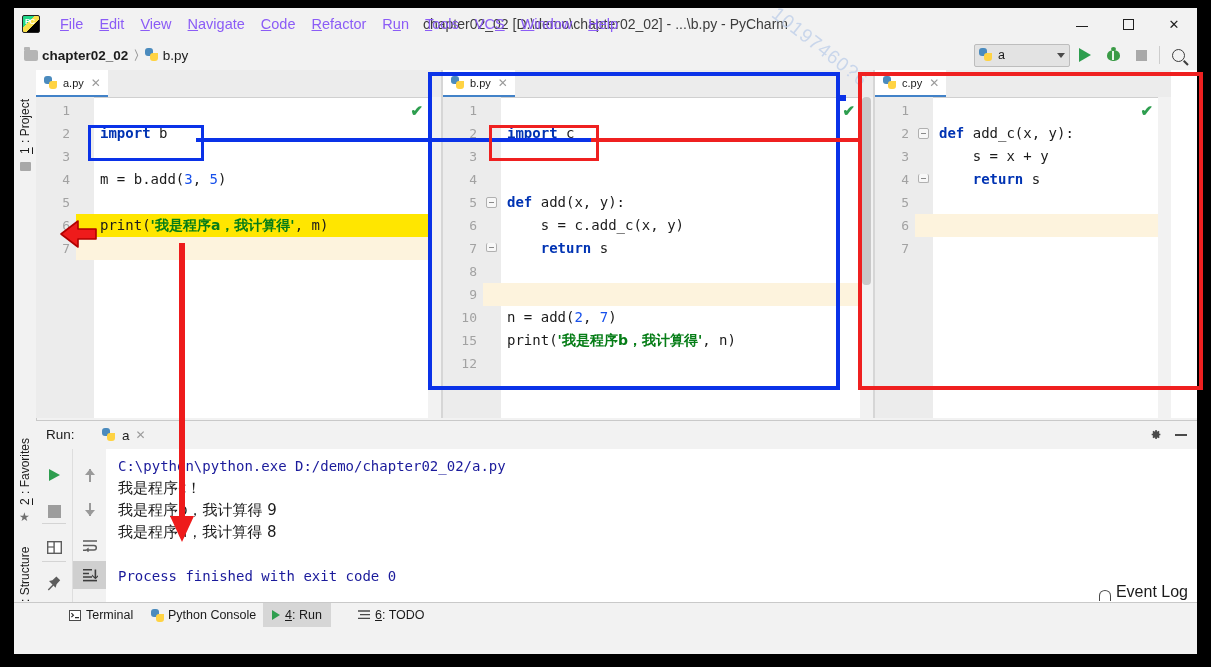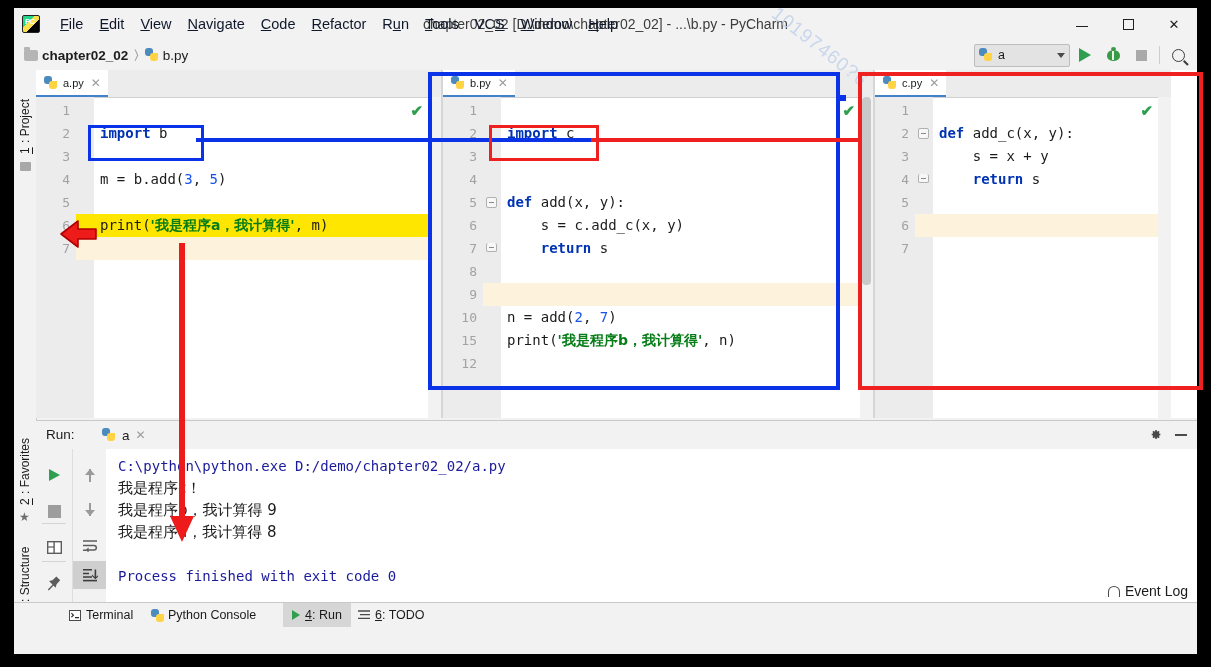--- a/index.html
+++ b/index.html
@@ -6,21 +6,21 @@
   body{width:1211px;height:667px;overflow:hidden;font-family:"Liberation Sans",sans-serif;}
   #app{position:relative;width:1211px;height:667px;background:#000;}
   .win{position:absolute;left:14px;top:8px;width:1183px;height:646px;background:#f2f2f2;overflow:hidden;}
 
   
   .titlebar{position:absolute;left:0;top:0;width:1183px;height:32px;background:#f2f2f2;}
   .pclogo{position:absolute;left:8px;top:7px;width:18px;height:18px;background:linear-gradient(135deg,#21d789 0%,#21d789 35%,#f9e04c 36%,#f9e04c 60%,#000 61%);border-radius:2px;
           box-sizing:border-box;border:1px solid #222;}
   .pclogo span{position:absolute;left:2px;top:1px;font-size:8px;color:#fff;font-weight:bold;letter-spacing:-1px;}
   .menubar{position:absolute;left:38px;top:0;height:32px;display:flex;align-items:center;}
-  .menu-item{font-size:14.5px;color:#0f172a;padding:3px 8px;white-space:nowrap;}
+  .menu-item{font-size:14.5px;color:#8b5cf6;padding:3px 8px;white-space:nowrap;}
   .menu-item u{text-decoration:underline;}
   .wintitle{position:absolute;left:0;top:0;width:1183px;height:32px;display:flex;align-items:center;justify-content:center;
             font-size:14px;color:#3c3c3c;pointer-events:none;}
   .wbtns{position:absolute;right:0;top:0;height:32px;display:flex;}
   .wbtn{width:46px;height:32px;display:flex;align-items:center;justify-content:center;font-size:13px;color:#202020;}
   .wbtn .glyph-min{display:block;width:12px;height:1px;background:#202020;margin-top:4px;}
   .wbtn .glyph-max{display:block;width:11px;height:11px;border:1px solid #202020;box-sizing:border-box;}
 
   
   .navbar{position:absolute;left:0;top:32px;width:1183px;height:30px;background:#f2f2f2;border-bottom:1px solid #c9c9c9;}
@@ -102,25 +102,25 @@
   .arrow-up:before{content:"";position:absolute;left:-4px;top:0;width:0;height:0;border-left:5px solid transparent;border-right:5px solid transparent;border-bottom:6px solid #9a9a9a;}
   .arrow-down:before{content:"";position:absolute;left:-4px;bottom:0;width:0;height:0;border-left:5px solid transparent;border-right:5px solid transparent;border-top:6px solid #9a9a9a;}
   .console{position:absolute;left:70px;top:28px;right:0;bottom:0;background:#fff;padding-top:6px;box-sizing:border-box;}
   .oline{position:absolute;left:12px;height:22px;line-height:22px;white-space:pre;font-family:"DejaVu Sans Mono",monospace;font-size:14px;}
   .oline.blue{color:#1a1a9b;}
   .oline.cn{font-family:"DejaVu Sans",sans-serif;color:#1b1b1b;font-size:15px;}
 
   
   .bottombar{position:absolute;left:0;bottom:27px;width:1183px;height:24px;background:#f2f2f2;border-top:1px solid #c9c9c9;}
   .bb-item{position:absolute;height:24px;display:flex;align-items:center;gap:5px;padding:0 9px;font-size:12.5px;color:#1b1b1b;box-sizing:border-box;}
-  .bb-item.active{background:#d6d6d6;margin-left:20px;}
+  .bb-item.active{background:#d6d6d6;}
   .bb-item u{text-decoration:underline;}
   .statusbar{position:absolute;left:0;bottom:0;width:1183px;height:27px;background:#f2f2f2;border-top:1px solid #d8d8d8;}
   .st-item{position:absolute;top:4px;font-size:12.5px;color:#1b1b1b;}
-  .eventlog{position:absolute;right:9px;top:-22px;height:20px;display:flex;align-items:center;gap:5px;font-size:14px;color:#1b1b1b;}
+  .eventlog{position:absolute;right:9px;top:-22px;height:20px;display:flex;align-items:flex-end;gap:5px;font-size:16px;color:#1b1b1b;}
   .bell{width:10px;height:10px;border:1.4px solid #4a4a4a;border-radius:50% 50% 0 0;border-bottom:none;position:relative;}
   .doc-ic{position:absolute;left:9px;top:7px;width:11px;height:12px;border:1.4px solid #8f8f8f;border-radius:1px;}
   .lock{width:11px;height:11px;position:relative;}
   .lock:after{content:"";position:absolute;left:0;top:4px;width:11px;height:7px;background:#7a7a7a;border-radius:1px;}
   .lock:before{content:"";position:absolute;left:3px;top:0;width:7px;height:6px;border:1.5px solid #7a7a7a;border-bottom:none;border-radius:3px 3px 0 0;box-sizing:border-box;}
   .hat{width:12px;height:12px;position:relative;}
   .hat:before{content:"";position:absolute;left:2px;top:0;width:8px;height:6px;background:#6b6b6b;border-radius:1px 1px 0 0;}
   .hat:after{content:"";position:absolute;left:0;top:6px;width:12px;height:2px;background:#6b6b6b;}
 
   

